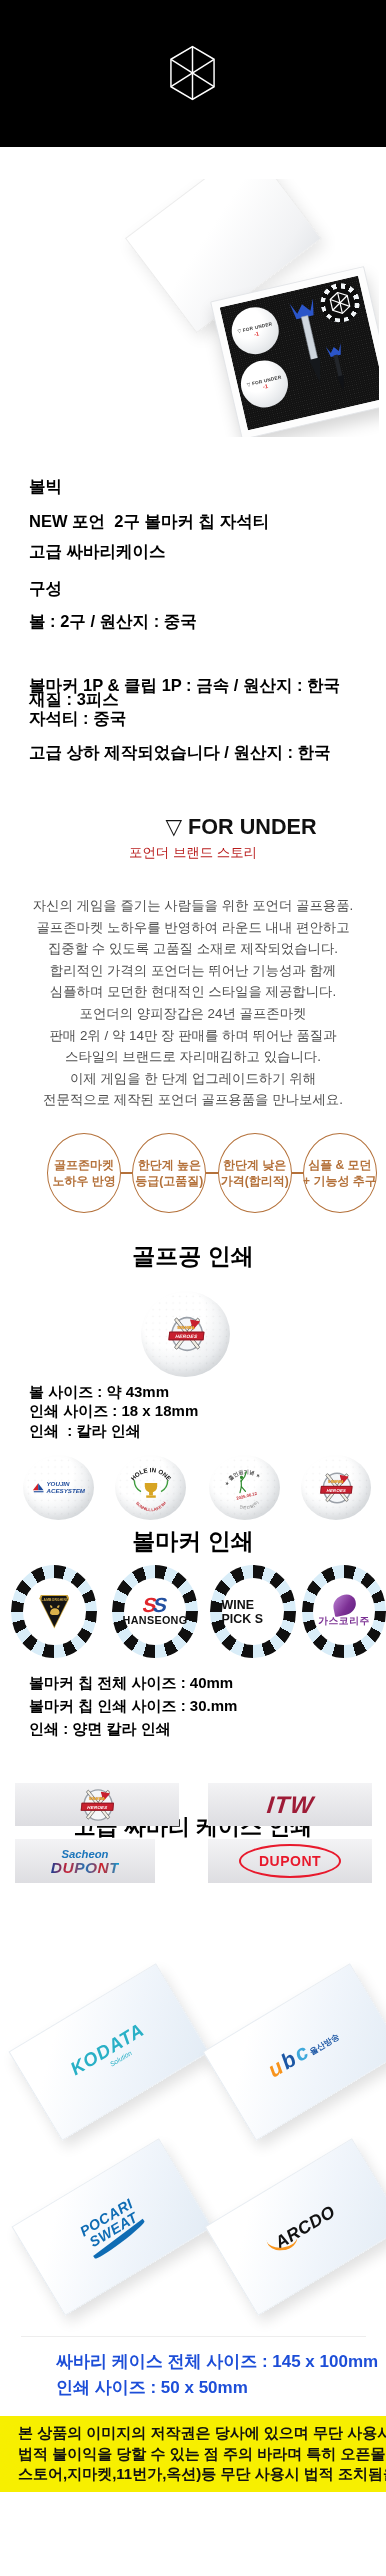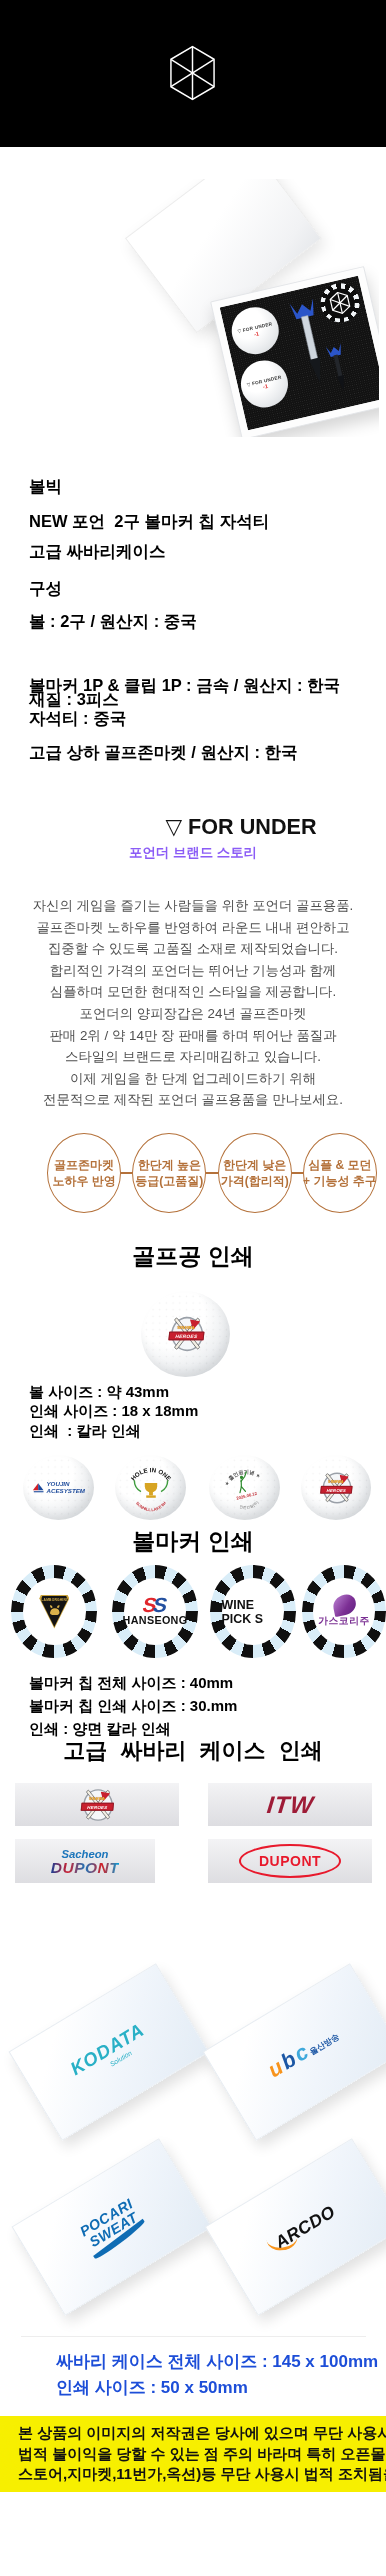--- a/index.html
+++ b/index.html
@@ -30,21 +30,21 @@
   .pchip{position:absolute;width:39px;height:39px;border-radius:50%;
          background:repeating-conic-gradient(#0d0d0d 0 15deg,#f2f6f9 15deg 30deg);
          display:flex;align-items:center;justify-content:center;}
   .pchip-face{width:30px;height:30px;border-radius:50%;background:#0c0c0c;display:flex;align-items:center;justify-content:center;}
 
   
   .intro-line{left:29px;font-size:16.5px;font-weight:700;color:#000;white-space:pre;}
 
   
   .brand-logo{left:0;top:814px;width:386px;text-align:center;font-size:21.6px;font-weight:900;letter-spacing:0px;color:#111;padding-left:48px;}
-  .brand-sub{left:0;top:844px;width:386px;text-align:center;font-size:13.4px;font-weight:700;color:#8b5cf6;}
+  .brand-sub{left:0;top:844px;width:386px;text-align:center;font-size:13.4px;font-weight:400;color:#b91c1c;}
   .story{left:0;top:895px;width:386px;text-align:center;}
   .story div{font-size:13.4px;line-height:21.6px;color:#4f4f4f;font-weight:400;}
 
   
   .badges{left:0;top:1133px;width:386px;display:flex;justify-content:center;align-items:center;margin-left:19px;}
   .badge{width:72px;height:78px;border:1.5px solid #b4713a;border-radius:50%;
          display:flex;flex-direction:column;justify-content:center;align-items:center;flex:0 0 auto;}
   .badge div{font-size:12px;line-height:16px;font-weight:800;color:#b4713a;white-space:nowrap;}
   .badge-link{width:11.3px;height:1.5px;background:#b4713a;flex:0 0 auto;}
 
@@ -186,21 +186,21 @@
   </div>
 
   <div class="abs intro-line" style="top:476px;">볼빅</div>
   <div class="abs intro-line" style="top:511px;">NEW 포언  2구 볼마커 칩 자석티</div>
   <div class="abs intro-line" style="top:541px;">고급 싸바리케이스</div>
   <div class="abs intro-line" style="top:578px;">구성</div>
   <div class="abs intro-line" style="top:611px;">볼 : 2구 / 원산지 : 중국</div>
   <div class="abs intro-line" style="top:645px;margin-top:44px;">재질 : 3피스</div>
   <div class="abs intro-line" style="top:675px;">볼마커 1P &amp; 클립 1P : 금속 / 원산지 : 한국</div>
   <div class="abs intro-line" style="top:708px;">자석티 : 중국</div>
-  <div class="abs intro-line" style="top:742px;">고급 상하 골프존마켓 / 원산지 : 한국</div>
+  <div class="abs intro-line" style="top:742px;">고급 상하 제작되었습니다 / 원산지 : 한국</div>
 
   <div class="abs brand-logo">▽ FOR UNDER</div>
   <div class="abs brand-sub">포언더 브랜드 스토리</div>
   <div class="abs story">
     <div>자신의 게임을 즐기는 사람들을 위한 포언더 골프용품.</div>
     <div>골프존마켓 노하우를 반영하여 라운드 내내 편안하고</div>
     <div>집중할 수 있도록 고품질 소재로 제작되었습니다.</div>
     <div>합리적인 가격의 포언더는 뛰어난 기능성과 함께</div>
     <div>심플하며 모던한 현대적인 스타일을 제공합니다.</div>
     <div>포언더의 양피장갑은 24년 골프존마켓</div>
@@ -357,21 +357,21 @@
     <div class="chip-face">
       <div class="gas-mark"></div>
       <div class="gas-label">가스코리주</div>
     </div>
   </div>
 
   <div class="abs spec-line" style="top:1674px;">볼마커 칩 전체 사이즈 : 40mm</div>
   <div class="abs spec-line" style="top:1697px;">볼마커 칩 인쇄 사이즈 : 30.mm</div>
   <div class="abs spec-line" style="top:1720px;">인쇄 : 양면 칼라 인쇄</div>
 
-  <div class="abs h-sec" style="top:1736px;font-size:22px;font-family:Liberation Mono, monospace;">고급 싸바리 케이스 인쇄</div>
+  <div class="abs h-sec" style="top:1812px;font-size:22px;">고급 싸바리 케이스 인쇄</div>
 
   <div class="abs lidrect" style="left:15px;top:1783px;width:164px;height:43px;">
     <div class="sh" style="transform:scale(.72);">
       <div class="sh-ring"></div>
       <div class="sh-bat" style="transform:rotate(38deg);"></div>
       <div class="sh-bat" style="transform:rotate(-38deg);"></div>
       <div class="sh-flag"></div>
       <div class="sh-top">SINHWA</div>
       <div class="sh-ribbon">
           <span>HEROES</span>

